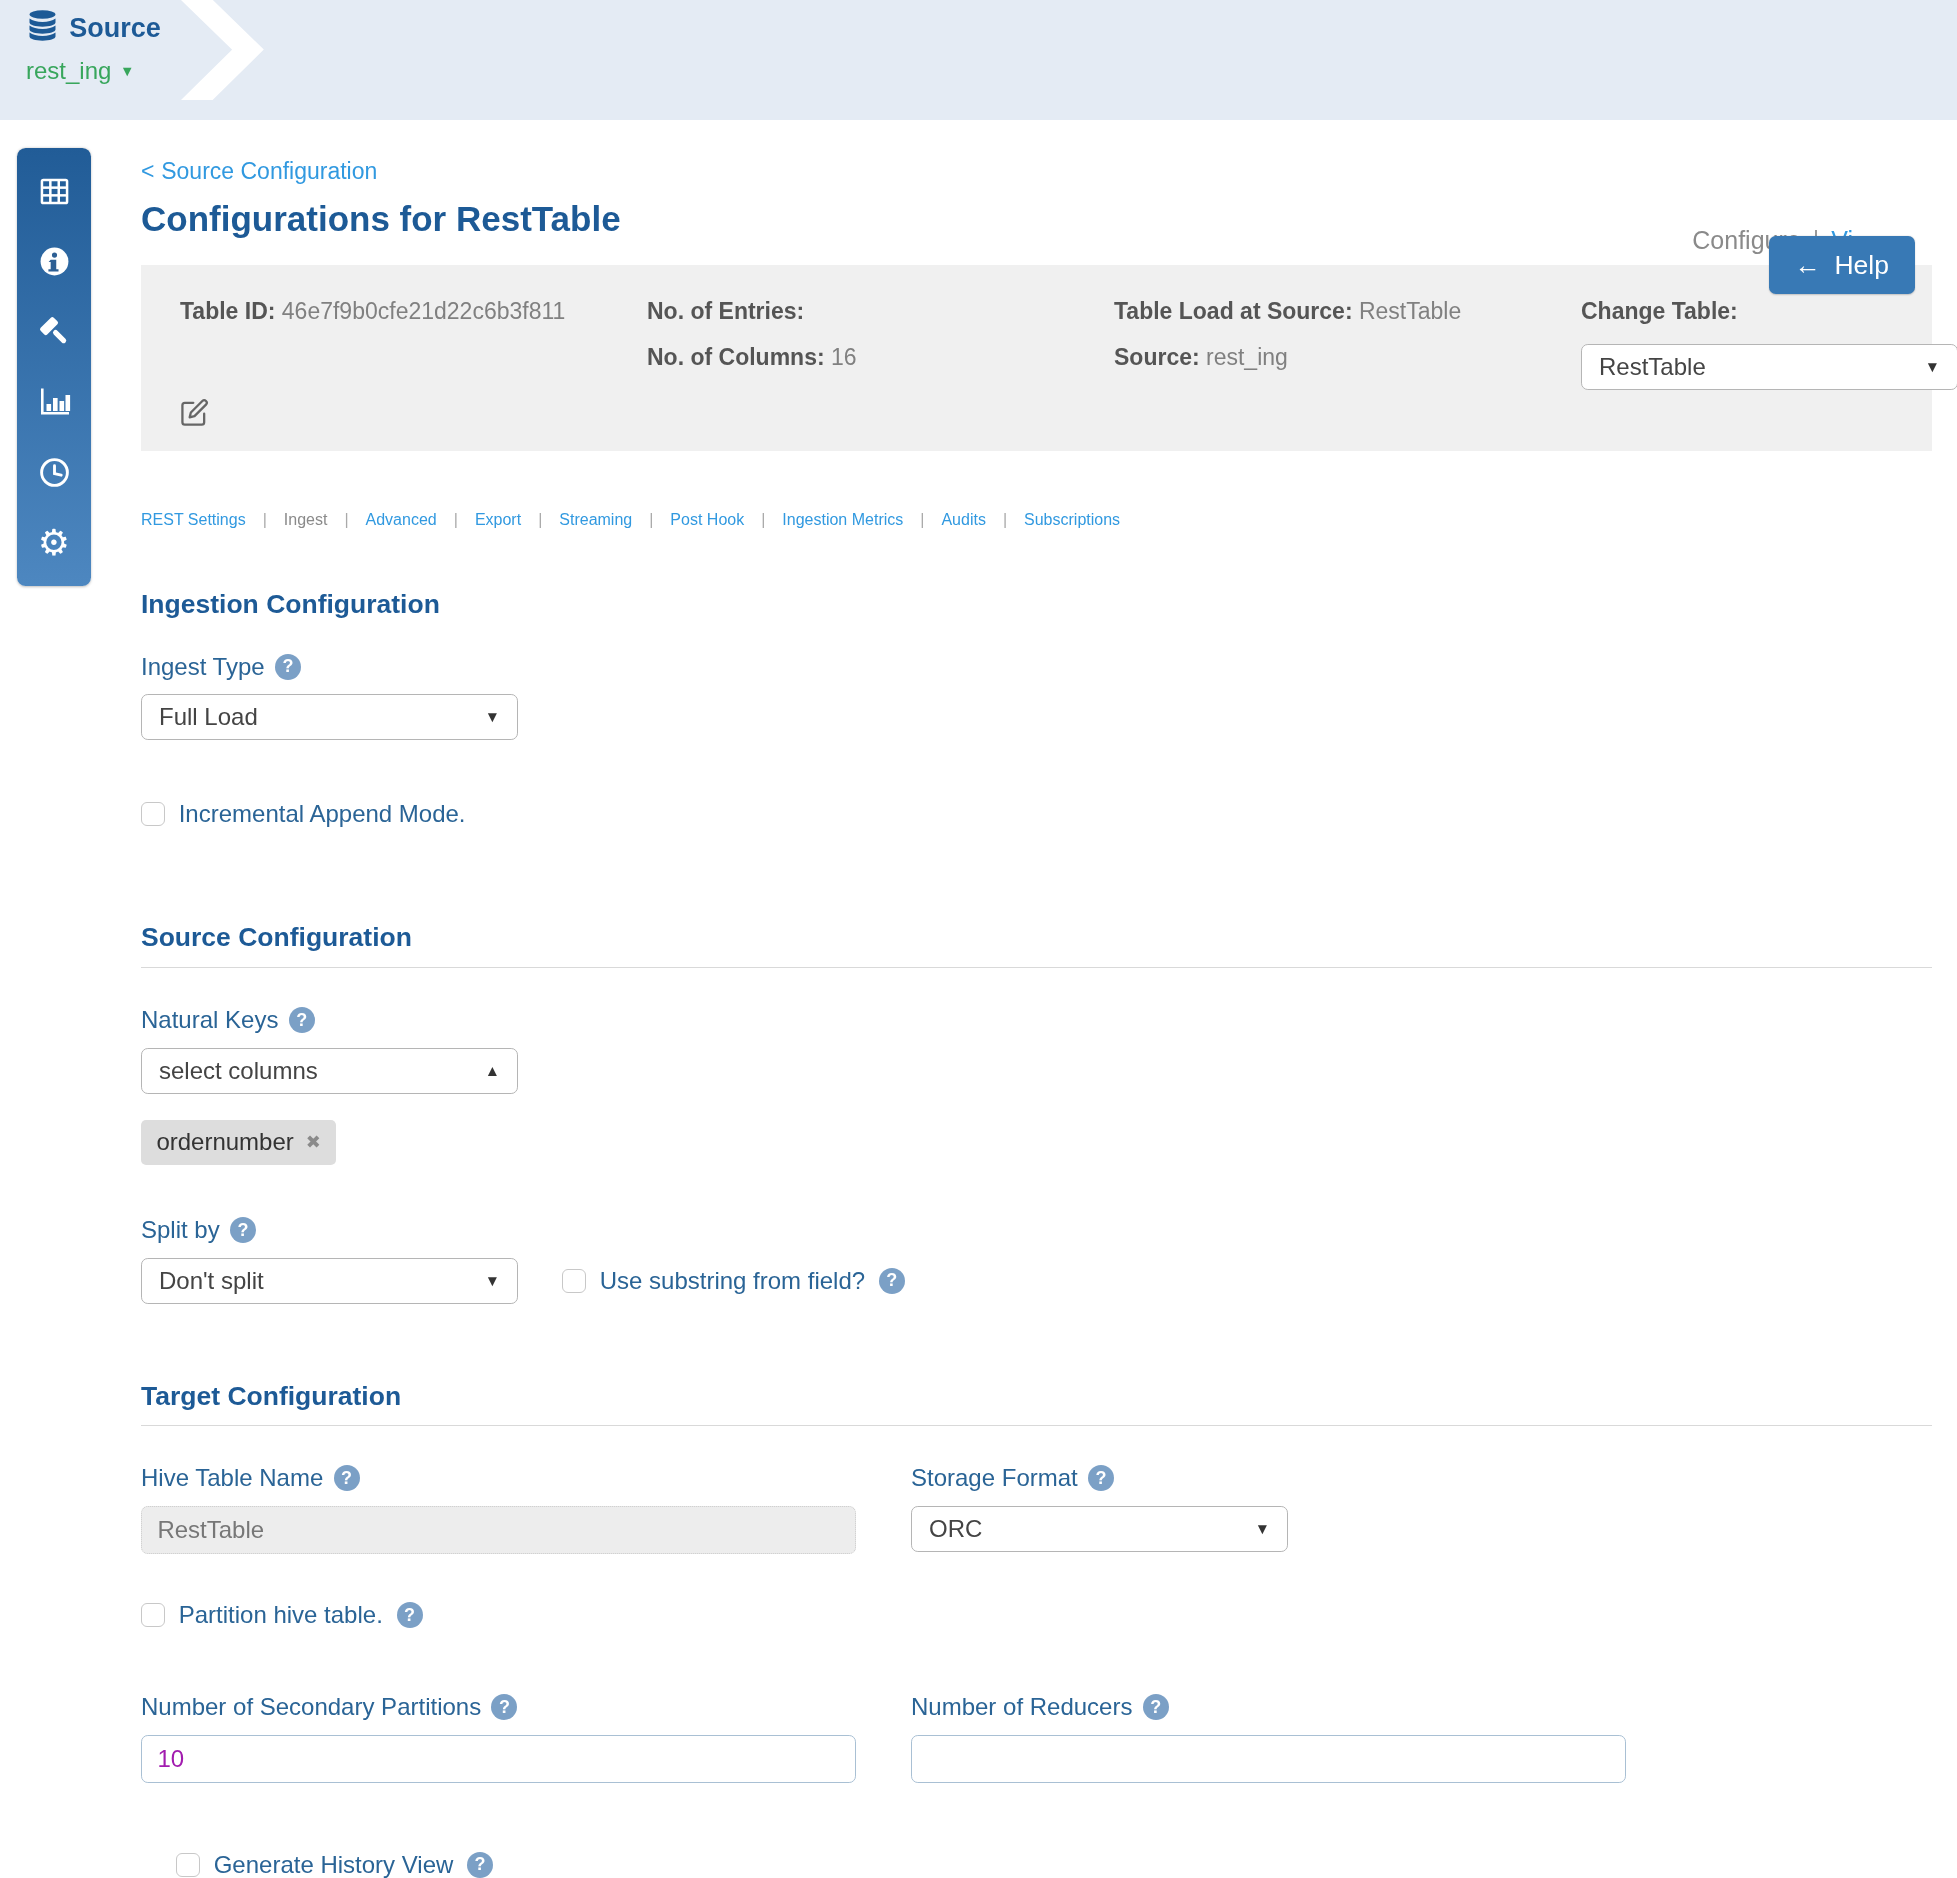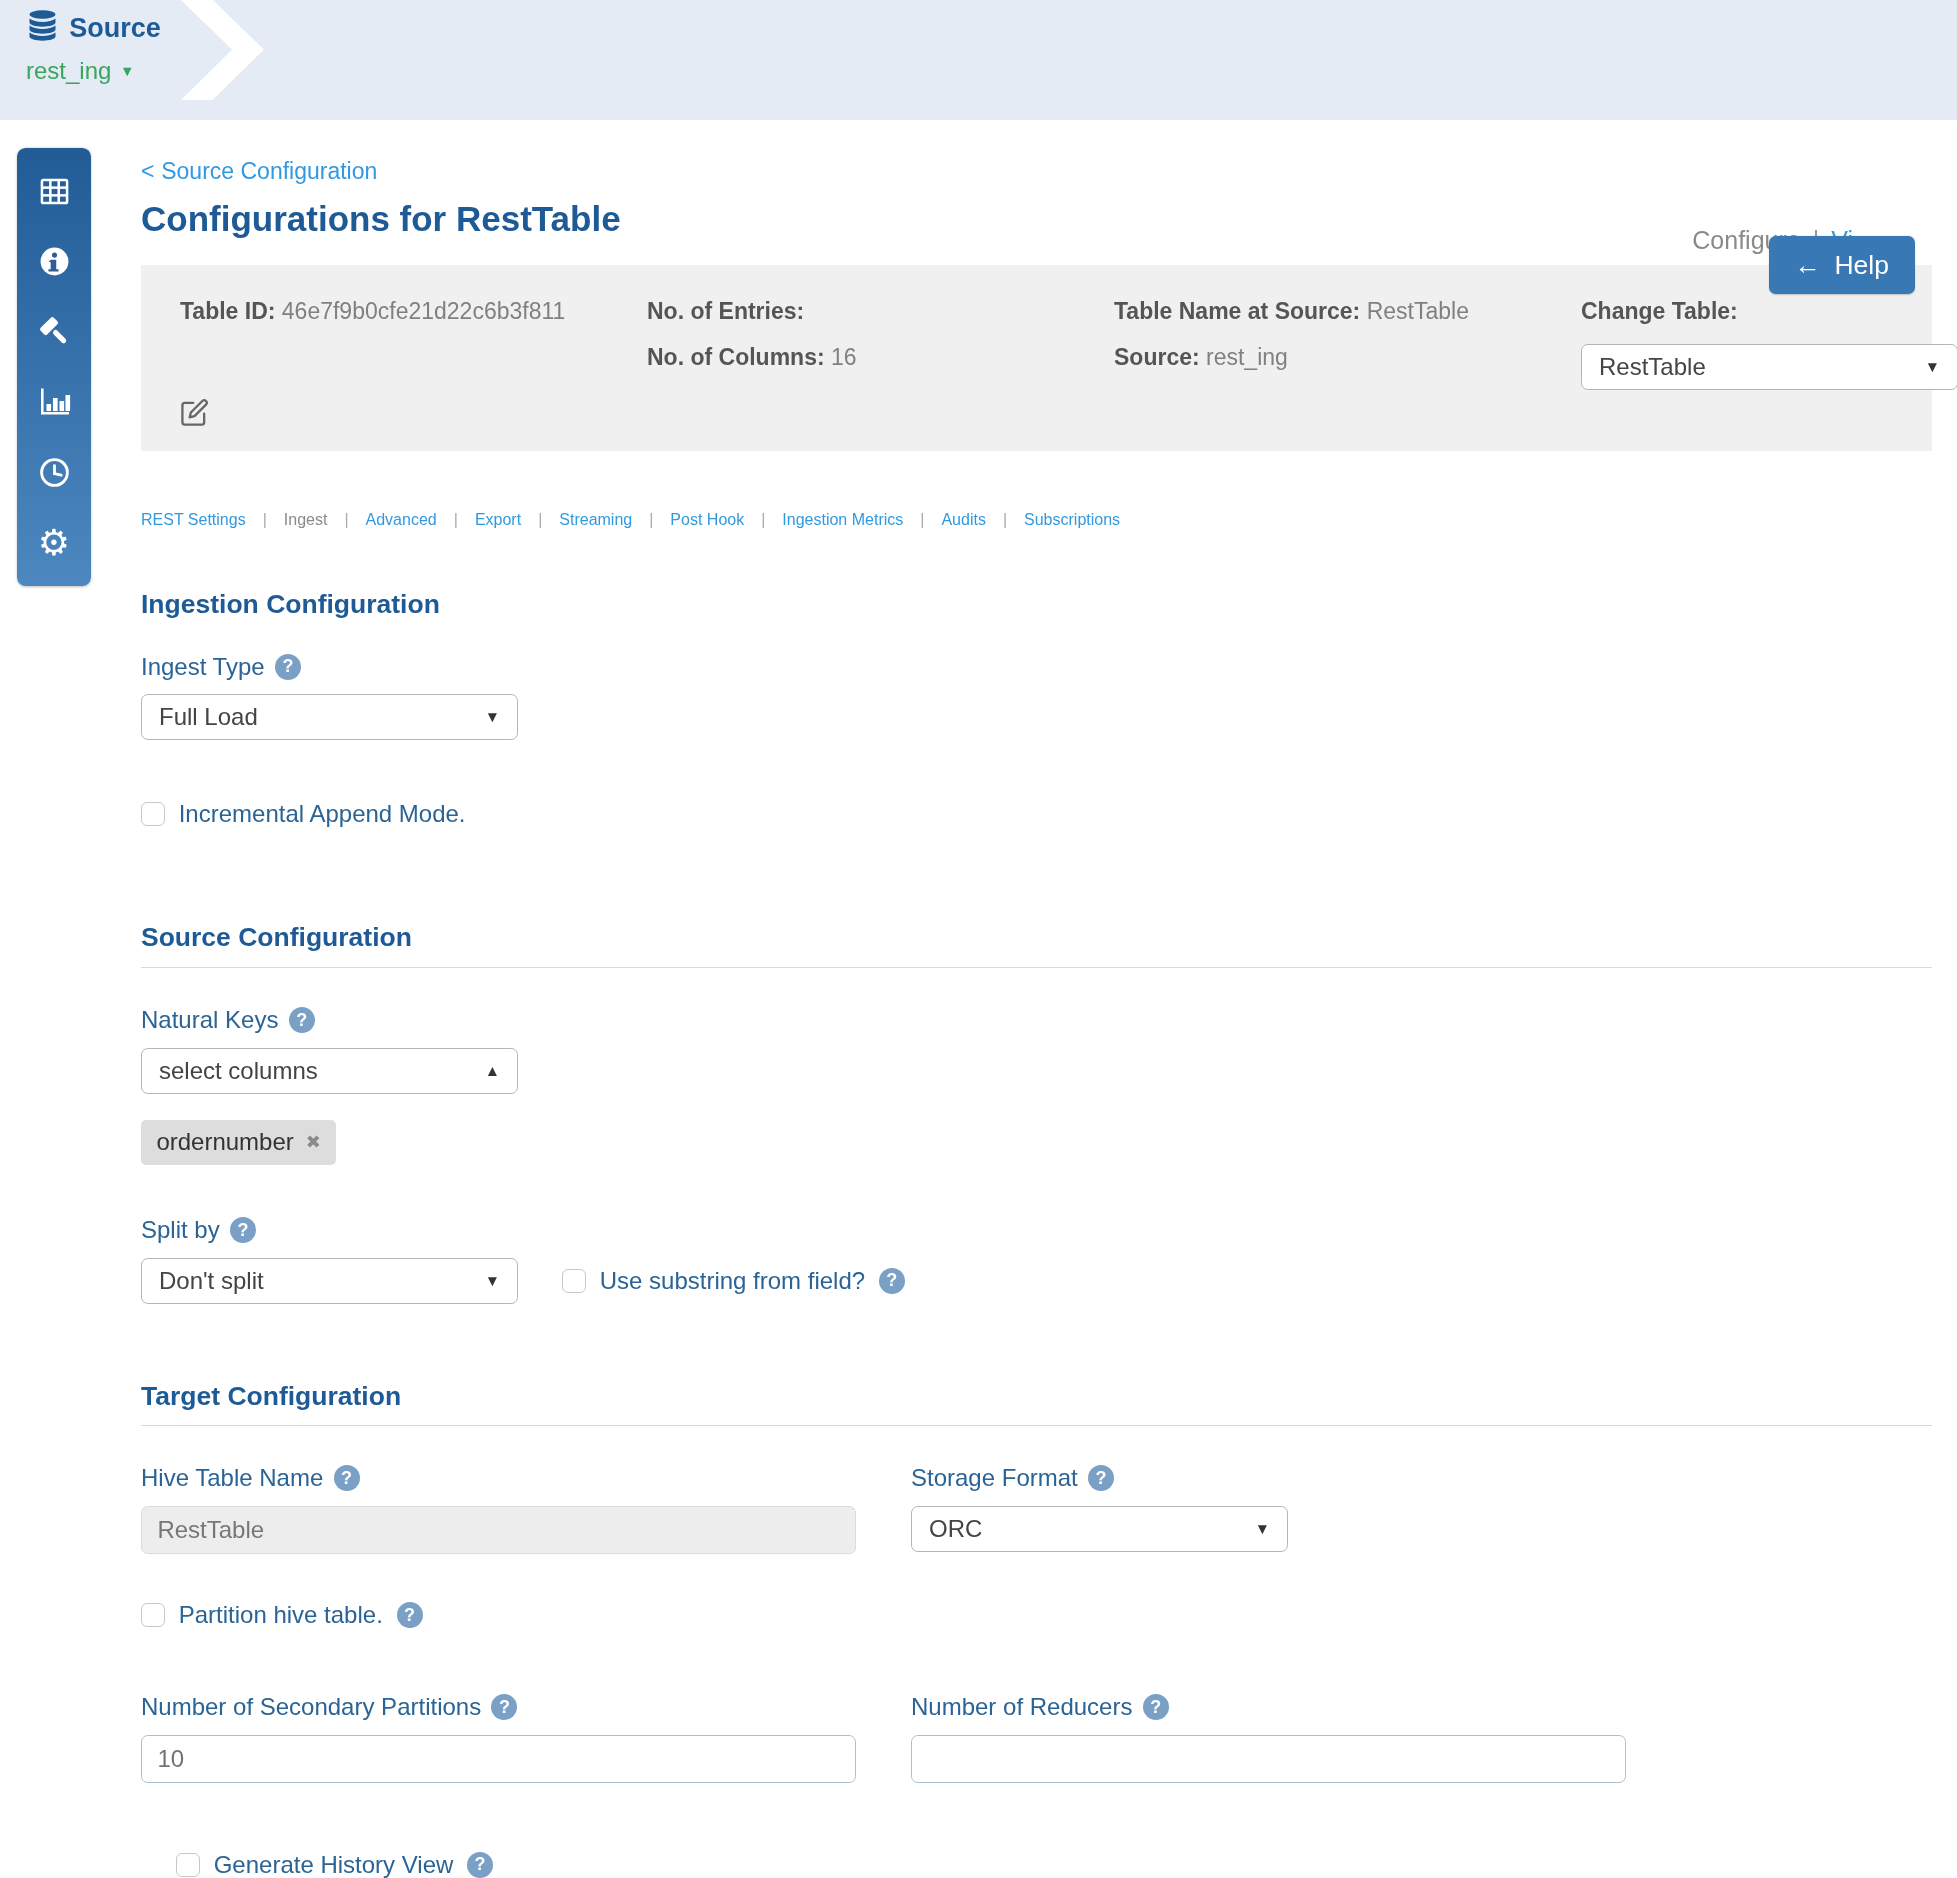--- a/index.html
+++ b/index.html
@@ -77,21 +77,21 @@
     color:#2a6496; }
   .checkbox { width:24px; height:24px; border:1.7px solid #c8c8c8; border-radius:6px;
     background:#fff; cursor:pointer; flex:none; }
 
   .tag { display:inline-flex; align-items:center; gap:12px; margin-top:26px;
     background:#ddd; border-radius:5.1px; padding:8.6px 15.4px; font-size:24px; color:#333; }
   .tag .x { color:#8a8a8a; font-size:18px; cursor:pointer; }
 
   .two-col { display:grid; grid-template-columns:770px auto; }
   .text-input { width:715px; height:48px; border:1.7px solid #a9c0d4; border-radius:6.8px;
-    font-size:24px; color:#737373; padding:0 15.4px;
+    font-size:24px; color:#a21caf; padding:0 15.4px;
     font-family:"Liberation Sans", sans-serif; margin-top:13.7px; background:#fff; }
   .text-input:disabled { background:#ededed; border:1.7px dotted #c9c9c9; color:#777; }
 
   .mt38 { margin-top:33px; }
   .mt70 { margin-top:60px; }
   .mt110 { margin-top:94px; }
   .mt90 { margin-top:77px; }
   .mt44 { margin-top:38px; }
   .mt60 { margin-top:51px; }
   .mt55 { margin-top:47px; }
@@ -206,21 +206,21 @@
             <span class="info-label">No. of Entries:</span>
             <span class="info-value"></span>
           </div>
           <div class="info-line">
             <span class="info-label">No. of Columns:</span>
             <span class="info-value">16</span>
           </div>
         </div>
         <div>
           <div class="info-line">
-            <span class="info-label">Table Name at Source:</span>
+            <span class="info-label">Table Load at Source:</span>
             <span class="info-value">RestTable</span>
           </div>
           <div class="info-line">
             <span class="info-label">Source:</span>
             <span class="info-value">rest_ing</span>
           </div>
         </div>
         <div>
           <div class="info-line">
             <span class="info-label">Change Table:</span>

